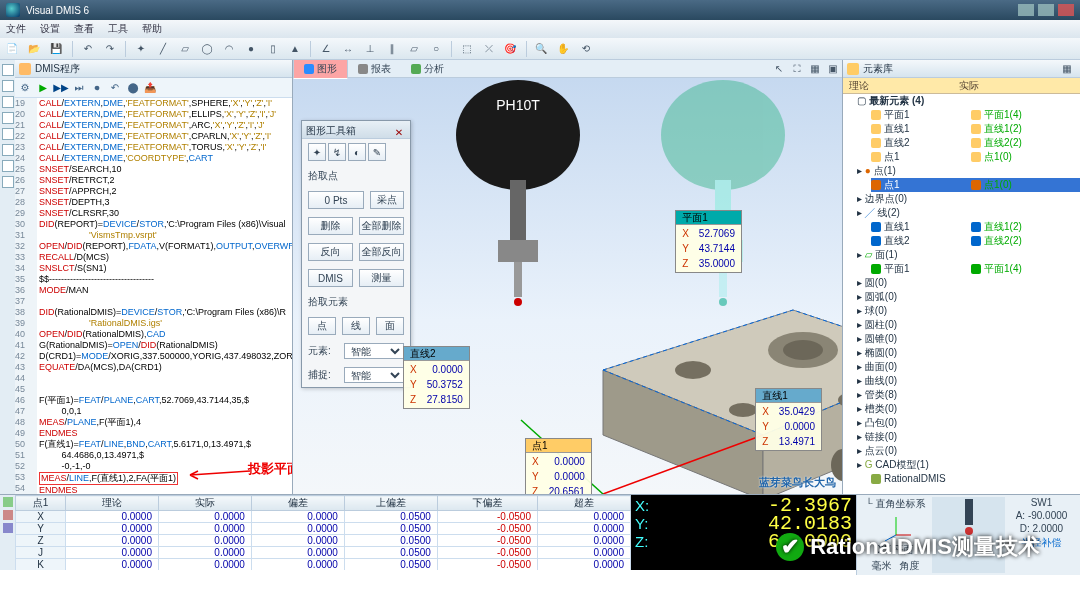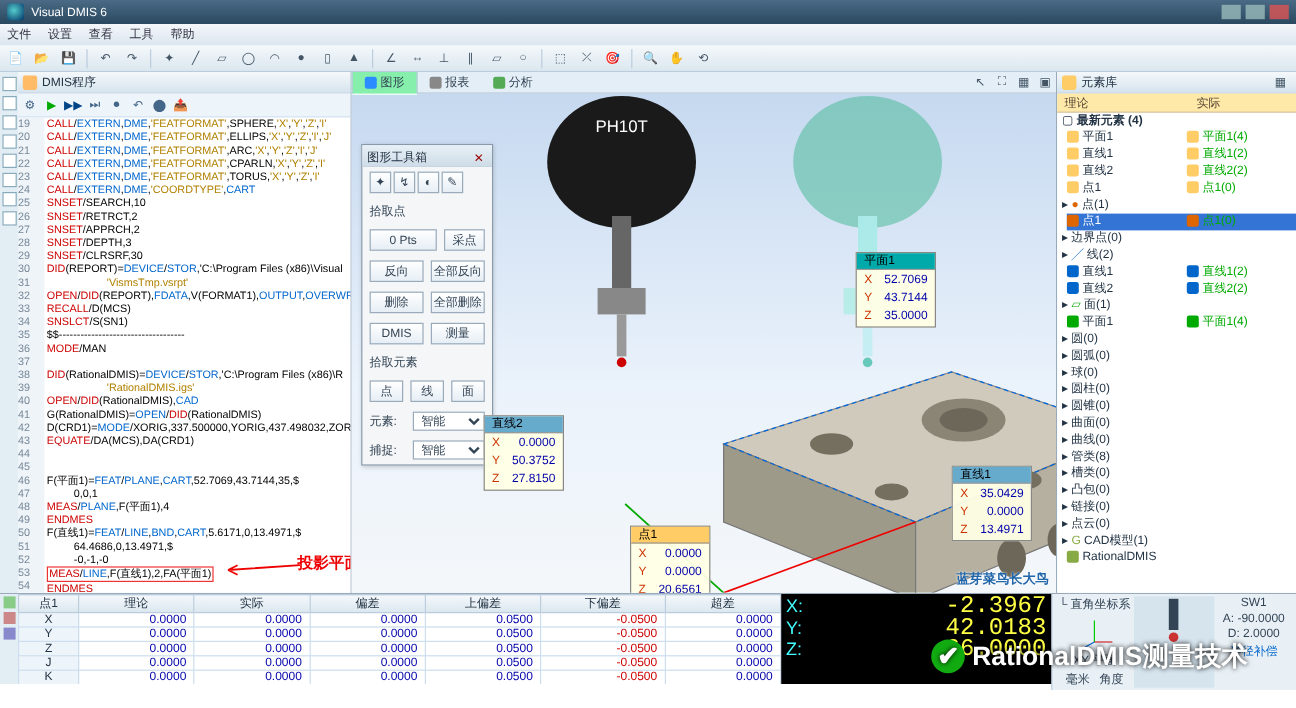--- a/index.html
+++ b/index.html
@@ -23,58 +23,58 @@
   .code{flex:1;overflow:hidden;background:#fff;font-family:Consolas,monospace;font-size:9px;line-height:11px;white-space:pre;position:relative}
   .codegutter{position:absolute;left:0;top:0;width:22px;background:#eef4f8;height:100%;color:#789;padding-right:2px}
   .codelines{position:absolute;left:24px;top:0;right:0}
   .kw1{color:#c00}.kw2{color:#06c}.str{color:#b08000}
   .hlred{border:1px solid #e33;background:#fff}
   .annot{position:absolute;color:#e00;font-size:13px;font-weight:bold}
   .arrow{position:absolute;stroke:#e00;fill:none;stroke-width:1.5}
   .view{flex:1;background:linear-gradient(#c3d7ef 0%,#eaf2fb 60%,#f4f7fa 100%);position:relative;overflow:hidden}
   .viewtabs{position:absolute;top:0;left:0;height:18px;display:flex;align-items:center;background:#e4eef6;border-bottom:1px solid #bcd;z-index:5;width:100%}
   .vtab{padding:2px 10px;display:flex;align-items:center;gap:3px;font-size:10px;color:#345}
-  .vtab.a{background:#86efac;border:1px solid #bcd;border-bottom:1px solid #fff}
+  .vtab.a{background:#fca5a5;border:1px solid #bcd;border-bottom:1px solid #fff}
   .vtab .d{width:10px;height:10px;border-radius:2px}
   .floatbox{position:absolute;background:#f4f6f8;border:1px solid #89a;box-shadow:1px 1px 4px rgba(0,0,0,.2);font-size:10px}
   .floatbox .fh{height:18px;background:linear-gradient(#e8f0f6,#cfdde8);display:flex;align-items:flex-end;padding:0 4px;color:#234;border-bottom:1px solid #bcd}
   .floatbox .fh .x{margin-left:auto;width:14px;text-align:center;color:#900}
   .floatbox .row{padding:4px 6px;display:flex;gap:6px;align-items:center}
   .floatbox .lbl{color:#345}
   .btn3{flex:1;height:18px;border:1px solid #9ab;background:linear-gradient(#fff,#e6eef5);display:flex;align-items:center;justify-content:center;color:#345;font-size:10px}
   .sel{flex:1;height:16px;border:1px solid #9ab;background:#fff;color:#345;font-size:10px;padding:0 2px}
   .dro{position:absolute;background:rgba(255,255,230,.95);border:1px solid #888;font-size:10px;line-height:13px}
   .dro .t{background:#0aa;color:#000;padding:0 6px;border-bottom:1px solid #999}
   .dro table td{padding:0 4px;border:0}
   .dro .ax{color:#c30}
   .dro .val{color:#00a;text-align:right}
-  .paneR{width:200px;display:flex;flex-direction:column;border-left:1px solid #9ab}
+  .paneR{width:238px;display:flex;flex-direction:column;border-left:1px solid #9ab}
   .treehdr{display:flex;height:16px;background:#ffe9a8;border-bottom:1px solid #cb9;font-size:10px;color:#543}
   .treehdr div{padding:1px 6px}
   .tree{flex:1;overflow:auto;font-size:10px;color:#234;background:#fff}
-  .tree ul{list-style:none;padding-left:4px}
+  .tree ul{list-style:none;padding-left:14px}
   .tree li{line-height:14px;white-space:nowrap}
   .tree .ic{display:inline-block;width:10px;height:10px;margin-right:3px;vertical-align:middle;border-radius:2px}
   .tree .two{display:flex}
   .tree .two>span:first-child{width:100px;overflow:hidden}
   .green{color:#0a0}
   .bot{height:76px;display:flex;border-top:1px solid #9ab}
   .grid{flex:1;overflow:hidden;font-size:10px}
   .grid table{width:100%;border-collapse:collapse}
   .grid th{background:linear-gradient(#f4f8fb,#dbe7ef);border:1px solid #bcd;height:13px;font-weight:normal;color:#234}
   .grid td{border:1px solid #cde;height:10px;text-align:right;padding:0 6px;color:#00a}
   .grid td.neg{color:#c00}
   .grid td.lab{background:#eef5fa;color:#234;text-align:center;width:34px}
   .readout{width:225px;background:#000;color:#7f7;font-family:Consolas,monospace;font-size:10px;padding:2px 4px;position:relative}
   .readout .r{display:flex;justify-content:space-between;font-size:15px;line-height:18px}
   .readout .r .a{color:#4ff;width:20px}
   .readout .r .v{color:#ff4;font-family:"Courier New",monospace;font-size:20px}
   .watermark{position:absolute;right:40px;bottom:28px;color:#fff;font-size:22px;font-weight:bold;text-shadow:0 0 4px #000;pointer-events:none;z-index:30;display:flex;align-items:center;gap:6px}
   .wmcircle{width:28px;height:28px;border-radius:50%;background:#1a1;display:flex;align-items:center;justify-content:center}
-  .right2{width:204px;display:flex;flex-direction:column}
+  .right2{width:224px;display:flex;flex-direction:column}
   .coordsys{flex:1;background:#e8f0f6;border-left:1px solid #bcd;font-size:10px;padding:2px;display:flex}
   .coordsys .cell{flex:1;display:flex;flex-direction:column;align-items:center;gap:2px;color:#345}
   .green-h{color:#2a8}
   .sel-row{background:#3474d4;color:#fff}
 </style>
 </head>
 <body>
 
 <div class="titlebar">
   <div class="logo"></div>
@@ -333,26 +333,26 @@
         <div class="btn3" style="flex:0 0 18px">✎</div>
       </div>
       <div class="row">
           <span class="lbl">拾取点</span>
         </div>
       <div class="row">
           <div class="btn3">0 Pts</div>
           <div class="btn3" style="flex:0 0 34px">采点</div>
         </div>
       <div class="row">
+          <div class="btn3">删除</div>
+          <div class="btn3">全部删除</div>
+        </div>
+      <div class="row">
           <div class="btn3">反向</div>
           <div class="btn3">全部反向</div>
-        </div>
-      <div class="row">
-          <div class="btn3">删除</div>
-          <div class="btn3">全部删除</div>
         </div>
       <div class="row">
           <div class="btn3">DMIS</div>
           <div class="btn3">测量</div>
         </div>
       <div class="row">
           <span class="lbl">拾取元素</span>
         </div>
       <div class="row">
           <div class="btn3">点</div>
@@ -501,20 +501,21 @@
               <li class="two ">
                 <span><span class="ic" style="background:#0a0"></span>平面1</span>
                 <span class="green"><span class="ic" style="background:#0a0"></span>平面1(4)</span>
               </li>
             </ul></li>
           <li>▸ 圆(0)</li>
           <li>▸ 圆弧(0)</li>
           <li>▸ 球(0)</li>
           <li>▸ 圆柱(0)</li>
           <li>▸ 圆锥(0)</li>
+          <li>▸ 椭圆(0)</li>
           <li>▸ 曲面(0)</li>
           <li>▸ 曲线(0)</li>
           <li>▸ 管类(8)</li>
           <li>▸ 槽类(0)</li>
           <li>▸ 凸包(0)</li>
           <li>▸ 链接(0)</li>
           <li>▸ 点云(0)</li>
           <li>▸ <span style="color:#8a4">G</span> CAD模型(1)<ul>
               <li><span class="ic" style="background:#8a4"></span>RationalDMIS</li>
             </ul></li>

